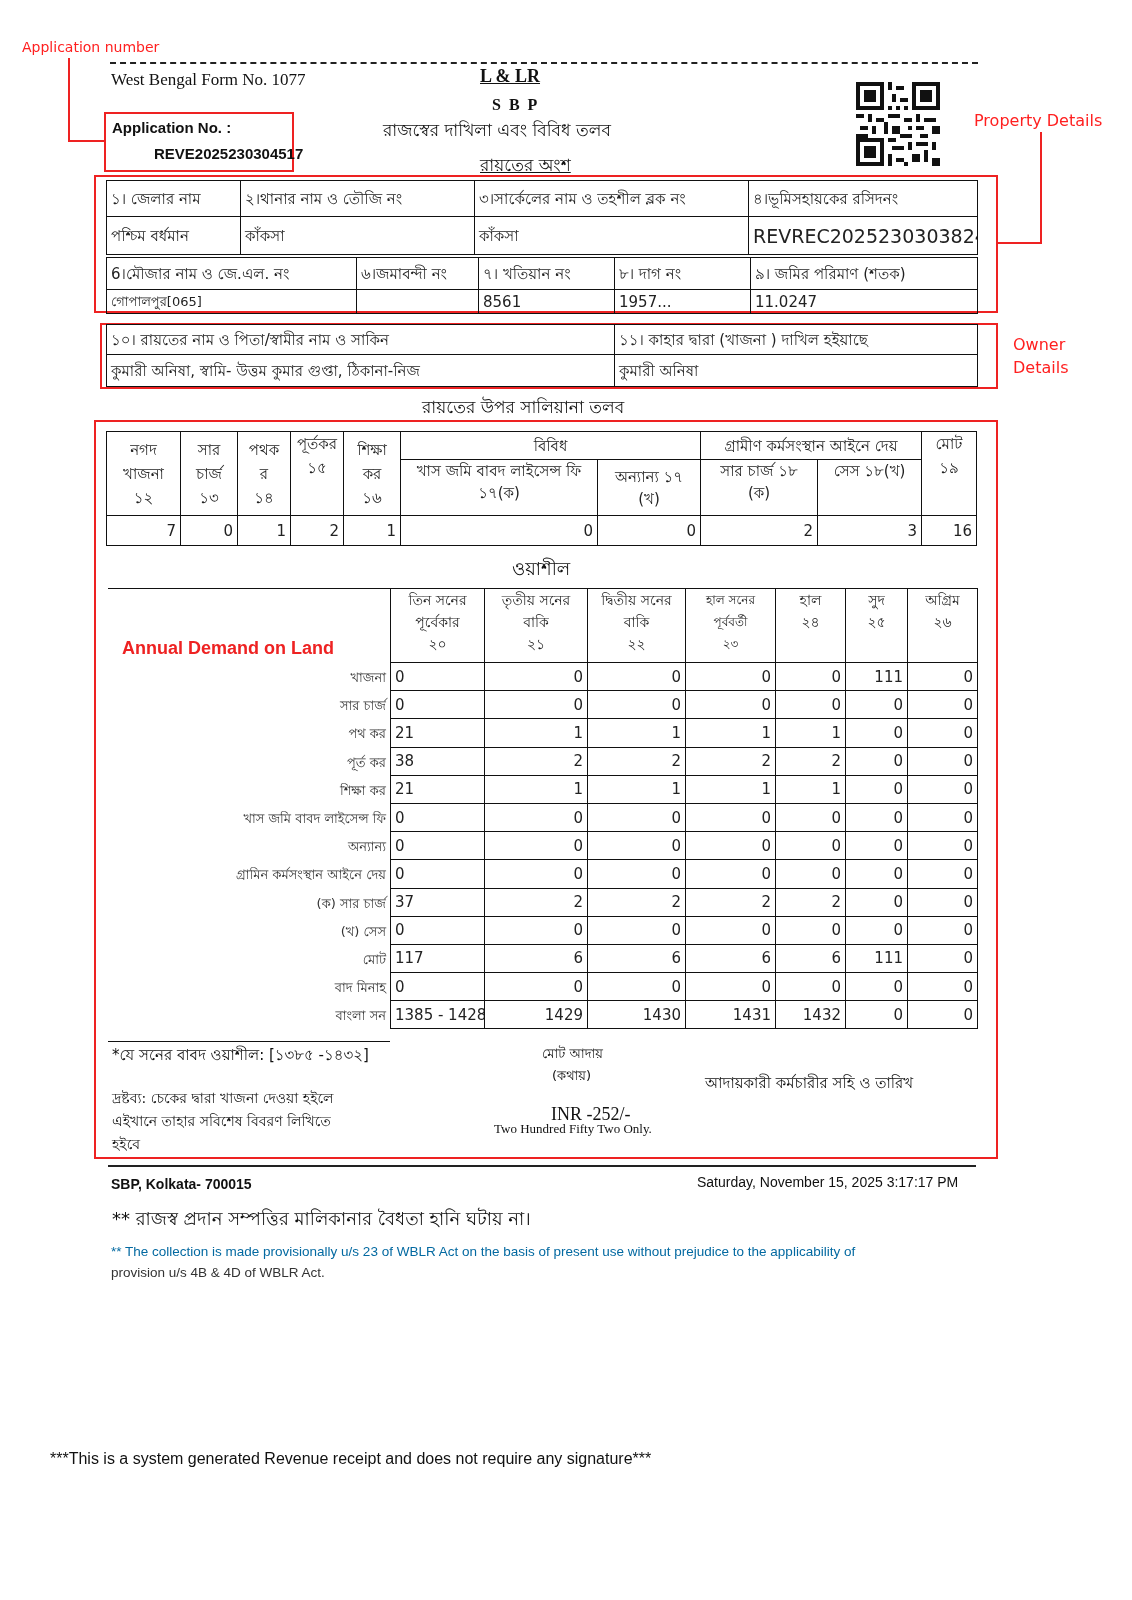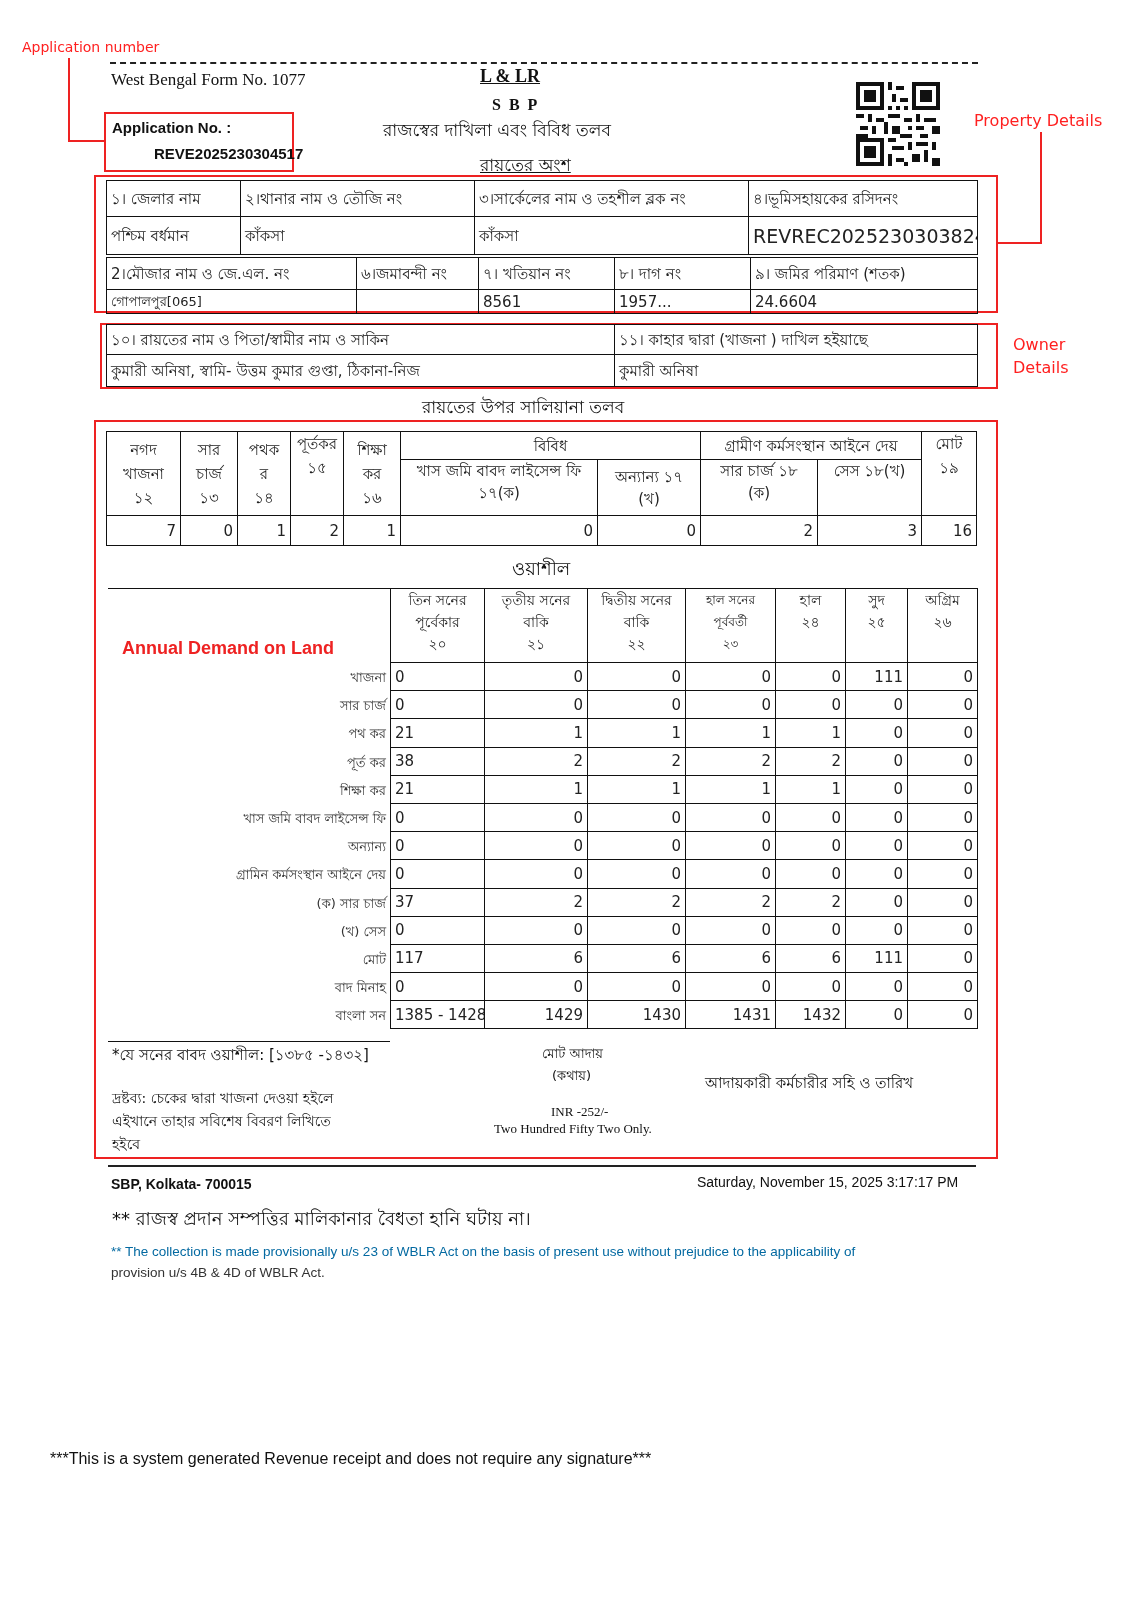--- a/index.html
+++ b/index.html
@@ -127,32 +127,32 @@
 <table class="grid hdr" style="left:106px;top:257px;width:871px;">
   <colgroup>
       <col style="width:250px">
       <col style="width:122px">
       <col style="width:136px">
       <col style="width:136px">
       <col style="width:227px">
     </colgroup>
   <tbody>
       <tr style="height:32px">
-    <td>2।মৌজার নাম ও জে.এল. নং</td>
+    <td>6।মৌজার নাম ও জে.এল. নং</td>
     <td>৬।জমাবন্দী নং</td>
     <td>৭। খতিয়ান নং</td>
     <td>৮। দাগ নং</td>
     <td>৯। জমির পরিমাণ (শতক)</td>
   </tr>
   <tr style="height:24px">
     <td style="font-size:13px;">গোপালপুর[065]</td>
     <td></td>
     <td class="num">8561</td>
     <td class="num">1957...</td>
-    <td class="num">24.6604</td>
+    <td class="num">11.0247</td>
   </tr>
 </tbody>
   </table>
 
 <table class="grid hdr" style="left:106px;top:324px;width:871px;">
   <colgroup>
       <col style="width:508px">
       <col style="width:363px">
     </colgroup>
   <tbody>
@@ -412,21 +412,21 @@
     <div class="rowlabel" style="right: 746px; top: 921.8px;">(খ) সেস</div>
     <div class="rowlabel" style="right: 746px; top: 950px;">মোট</div>
     <div class="rowlabel" style="right: 746px; top: 978.2px;">বাদ মিনাহ</div>
     <div class="rowlabel" style="right: 746px; top: 1006.4px;">বাংলা সন</div>
     <div class="abs" style="left: 108px; top: 1040.6px; width: 282px; height: 0px; border-top: 1.6px solid rgb(17, 17, 17);"></div>
   </div>
 
 <div class="abs" style="left:112px;top:1043px;font-size:15px;font-family:'DejaVu Sans',sans-serif;">*যে সনের বাবদ ওয়াশীল: [১৩৮৫ -১৪৩২]</div>
 <div class="abs" style="left:542px;top:1044px;font-size:13px;font-family:'DejaVu Sans',sans-serif;">মোট আদায়</div>
 <div class="abs" style="left:552px;top:1066px;font-size:13px;font-family:'DejaVu Sans',sans-serif;">(কথায়)</div>
-<div class="abs serif" style="left:551px;top:1104px;font-size:13px;">INR -252/-</div>
+<div class="abs serif" style="left:551px;top:1104px;font-size:18px;">INR -252/-</div>
 <div class="abs serif" style="left:494px;top:1121px;font-size:13px;">Two Hundred Fifty Two Only.</div>
 <div class="abs" style="left:705px;top:1071px;font-size:15px;font-family:'DejaVu Sans',sans-serif;text-align:center;">আদায়কারী কর্মচারীর সহি ও তারিখ</div>
 <div class="abs" style="left:112px;top:1087px;font-size:14px;font-family:'DejaVu Sans',sans-serif;line-height:23px;">
   <div>দ্রষ্টব্য: চেকের দ্বারা খাজনা দেওয়া হইলে</div>
   <div>এইখানে তাহার সবিশেষ বিবরণ লিখিতে</div>
   <div>হইবে</div>
 </div>
 
 <div class="abs" style="left:108px;top:1165px;width:868px;height:0;border-top:2px solid #222;"></div>
 <div class="abs sans" style="left:111px;top:1176px;font-size:14px;font-weight:bold;">SBP, Kolkata- 700015</div>

